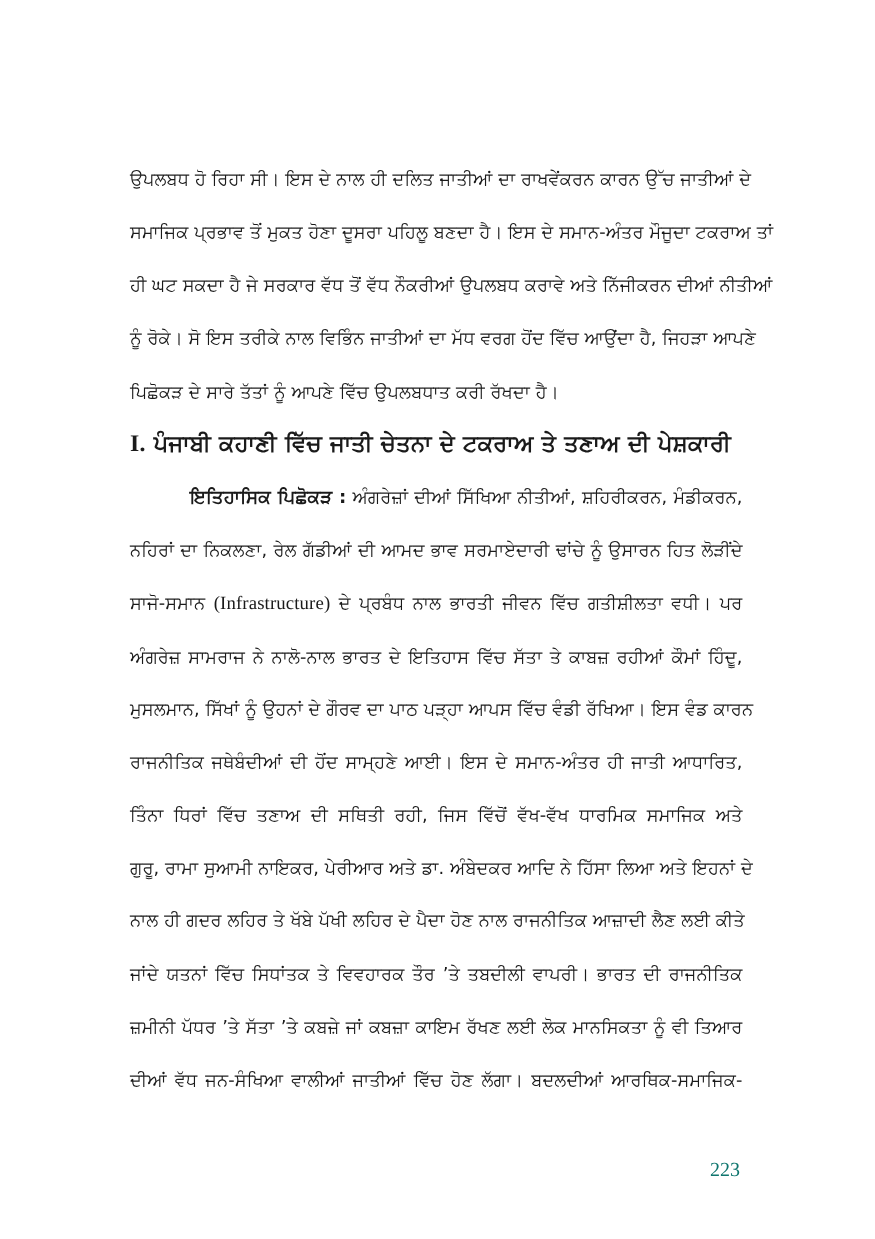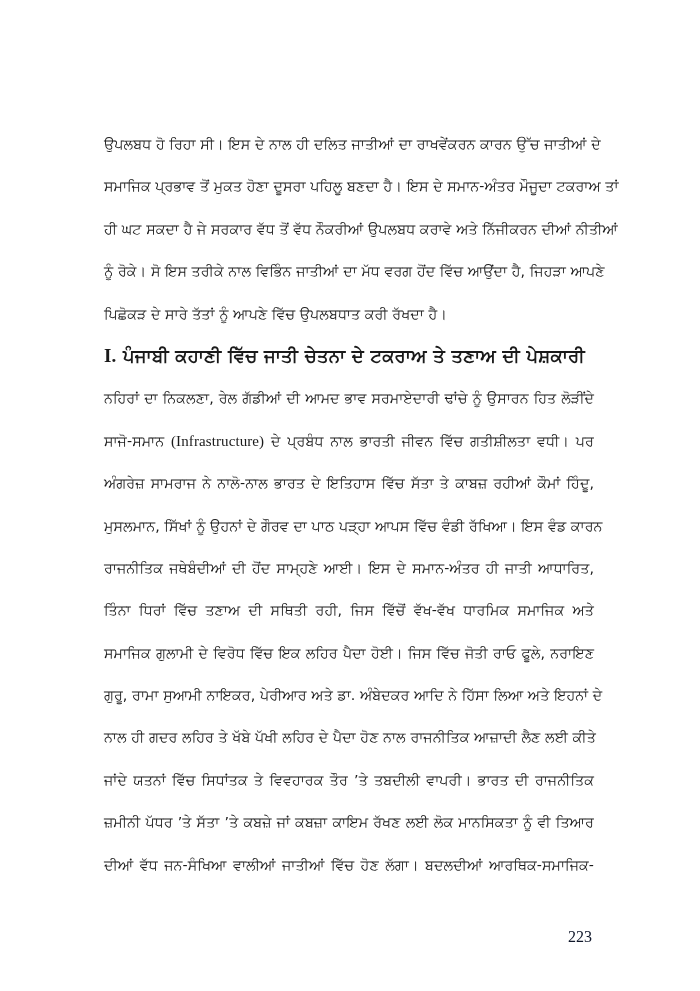--- a/index.html
+++ b/index.html
@@ -59,21 +59,21 @@
     .latin {
       font-family: "Liberation Serif", serif;
       font-size: 15px;
     }
     .page-number {
       position: absolute;
       left: 568px;
       top: 928px;
       font-family: "Liberation Serif", serif;
       font-size: 16px;
-      color: #0f172a;
+      color: #0f766e;
     }
   </style>
 </head>
 <body>
 
 <div class="page">
 
   <div>
     <span class="line">ਉਪਲਬਧ ਹੋ ਰਿਹਾ ਸੀ। ਇਸ ਦੇ ਨਾਲ ਹੀ ਦਲਿਤ ਜਾਤੀਆਂ ਦਾ ਰਾਖਵੇਂਕਰਨ ਕਾਰਨ ਉੱਚ ਜਾਤੀਆਂ ਦੇ</span>
     <span class="line">ਸਮਾਜਿਕ ਪ੍ਰਭਾਵ ਤੋਂ ਮੁਕਤ ਹੋਣਾ ਦੂਸਰਾ ਪਹਿਲੂ ਬਣਦਾ ਹੈ। ਇਸ ਦੇ ਸਮਾਨ-ਅੰਤਰ ਮੌਜੂਦਾ ਟਕਰਾਅ ਤਾਂ</span>
@@ -81,27 +81,27 @@
     <span class="line">ਨੂੰ ਰੋਕੇ। ਸੋ ਇਸ ਤਰੀਕੇ ਨਾਲ ਵਿਭਿੰਨ ਜਾਤੀਆਂ ਦਾ ਮੱਧ ਵਰਗ ਹੋਂਦ ਵਿੱਚ ਆਉਂਦਾ ਹੈ, ਜਿਹੜਾ ਆਪਣੇ</span>
     <span class="line last">ਪਿਛੋਕੜ ਦੇ ਸਾਰੇ ਤੱਤਾਂ ਨੂੰ ਆਪਣੇ ਵਿੱਚ ਉਪਲਬਧਾਤ ਕਰੀ ਰੱਖਦਾ ਹੈ।</span>
   </div>
 
   <div class="heading">
     <span class="num">I.</span>
     <span>ਪੰਜਾਬੀ ਕਹਾਣੀ ਵਿੱਚ ਜਾਤੀ ਚੇਤਨਾ ਦੇ ਟਕਰਾਅ ਤੇ ਤਣਾਅ ਦੀ ਪੇਸ਼ਕਾਰੀ</span>
   </div>
 
   <div>
+    <span class="line indent"><span class="lead">ਇਤਿਹਾਸਿਕ ਪਿਛੋਕੜ :</span> <span>ਅੰਗਰੇਜ਼ਾਂ ਦੀਆਂ ਸਿੱਖਿਆ ਨੀਤੀਆਂ, ਸ਼ਹਿਰੀਕਰਨ, ਮੰਡੀਕਰਨ,</span></span>
     <span class="line">ਨਹਿਰਾਂ ਦਾ ਨਿਕਲਣਾ, ਰੇਲ ਗੱਡੀਆਂ ਦੀ ਆਮਦ ਭਾਵ ਸਰਮਾਏਦਾਰੀ ਢਾਂਚੇ ਨੂੰ ਉਸਾਰਨ ਹਿਤ ਲੋੜੀਂਦੇ</span>
     <span class="line"><span>ਸਾਜੋ-ਸਮਾਨ</span> <span class="latin">(Infrastructure)</span> <span>ਦੇ ਪ੍ਰਬੰਧ ਨਾਲ ਭਾਰਤੀ ਜੀਵਨ ਵਿੱਚ ਗਤੀਸ਼ੀਲਤਾ ਵਧੀ। ਪਰ</span></span>
     <span class="line">ਅੰਗਰੇਜ਼ ਸਾਮਰਾਜ ਨੇ ਨਾਲੋ-ਨਾਲ ਭਾਰਤ ਦੇ ਇਤਿਹਾਸ ਵਿੱਚ ਸੱਤਾ ਤੇ ਕਾਬਜ਼ ਰਹੀਆਂ ਕੌਮਾਂ ਹਿੰਦੂ,</span>
     <span class="line">ਮੁਸਲਮਾਨ, ਸਿੱਖਾਂ ਨੂੰ ਉਹਨਾਂ ਦੇ ਗੌਰਵ ਦਾ ਪਾਠ ਪੜ੍ਹਾ ਆਪਸ ਵਿੱਚ ਵੰਡੀ ਰੱਖਿਆ। ਇਸ ਵੰਡ ਕਾਰਨ</span>
     <span class="line">ਰਾਜਨੀਤਿਕ ਜਥੇਬੰਦੀਆਂ ਦੀ ਹੋਂਦ ਸਾਮ੍ਹਣੇ ਆਈ। ਇਸ ਦੇ ਸਮਾਨ-ਅੰਤਰ ਹੀ ਜਾਤੀ ਆਧਾਰਿਤ,</span>
     <span class="line">ਤਿੰਨਾ ਧਿਰਾਂ ਵਿੱਚ ਤਣਾਅ ਦੀ ਸਥਿਤੀ ਰਹੀ, ਜਿਸ ਵਿੱਚੋਂ ਵੱਖ-ਵੱਖ ਧਾਰਮਿਕ ਸਮਾਜਿਕ ਅਤੇ</span>
-    <span class="line">ਸਮਾਜਿਕ ਗੁਲਾਮੀ ਦੇ ਵਿਰੋਧ ਵਿੱਚ ਇਕ ਲਹਿਰ ਪੈਦਾ ਹੋਈ। ਜਿਸ ਵਿੱਚ ਜੋਤੀ ਰਾਓ ਫੂਲੇ, ਨਰਾਇਣ</span>
     <span class="line">ਗੁਰੂ, ਰਾਮਾ ਸੁਆਮੀ ਨਾਇਕਰ, ਪੇਰੀਆਰ ਅਤੇ ਡਾ. ਅੰਬੇਦਕਰ ਆਦਿ ਨੇ ਹਿੱਸਾ ਲਿਆ ਅਤੇ ਇਹਨਾਂ ਦੇ</span>
     <span class="line">ਨਾਲ ਹੀ ਗਦਰ ਲਹਿਰ ਤੇ ਖੱਬੇ ਪੱਖੀ ਲਹਿਰ ਦੇ ਪੈਦਾ ਹੋਣ ਨਾਲ ਰਾਜਨੀਤਿਕ ਆਜ਼ਾਦੀ ਲੈਣ ਲਈ ਕੀਤੇ</span>
     <span class="line">ਜਾਂਦੇ ਯਤਨਾਂ ਵਿੱਚ ਸਿਧਾਂਤਕ ਤੇ ਵਿਵਹਾਰਕ ਤੌਰ ’ਤੇ ਤਬਦੀਲੀ ਵਾਪਰੀ। ਭਾਰਤ ਦੀ ਰਾਜਨੀਤਿਕ</span>
     <span class="line">ਜ਼ਮੀਨੀ ਪੱਧਰ ’ਤੇ ਸੱਤਾ ’ਤੇ ਕਬਜ਼ੇ ਜਾਂ ਕਬਜ਼ਾ ਕਾਇਮ ਰੱਖਣ ਲਈ ਲੋਕ ਮਾਨਸਿਕਤਾ ਨੂੰ ਵੀ ਤਿਆਰ</span>
     <span class="line">ਦੀਆਂ ਵੱਧ ਜਨ-ਸੰਖਿਆ ਵਾਲੀਆਂ ਜਾਤੀਆਂ ਵਿੱਚ ਹੋਣ ਲੱਗਾ। ਬਦਲਦੀਆਂ ਆਰਥਿਕ-ਸਮਾਜਿਕ-</span>
 
   </div>
 </div>
 
 <div class="page-number">223</div>

